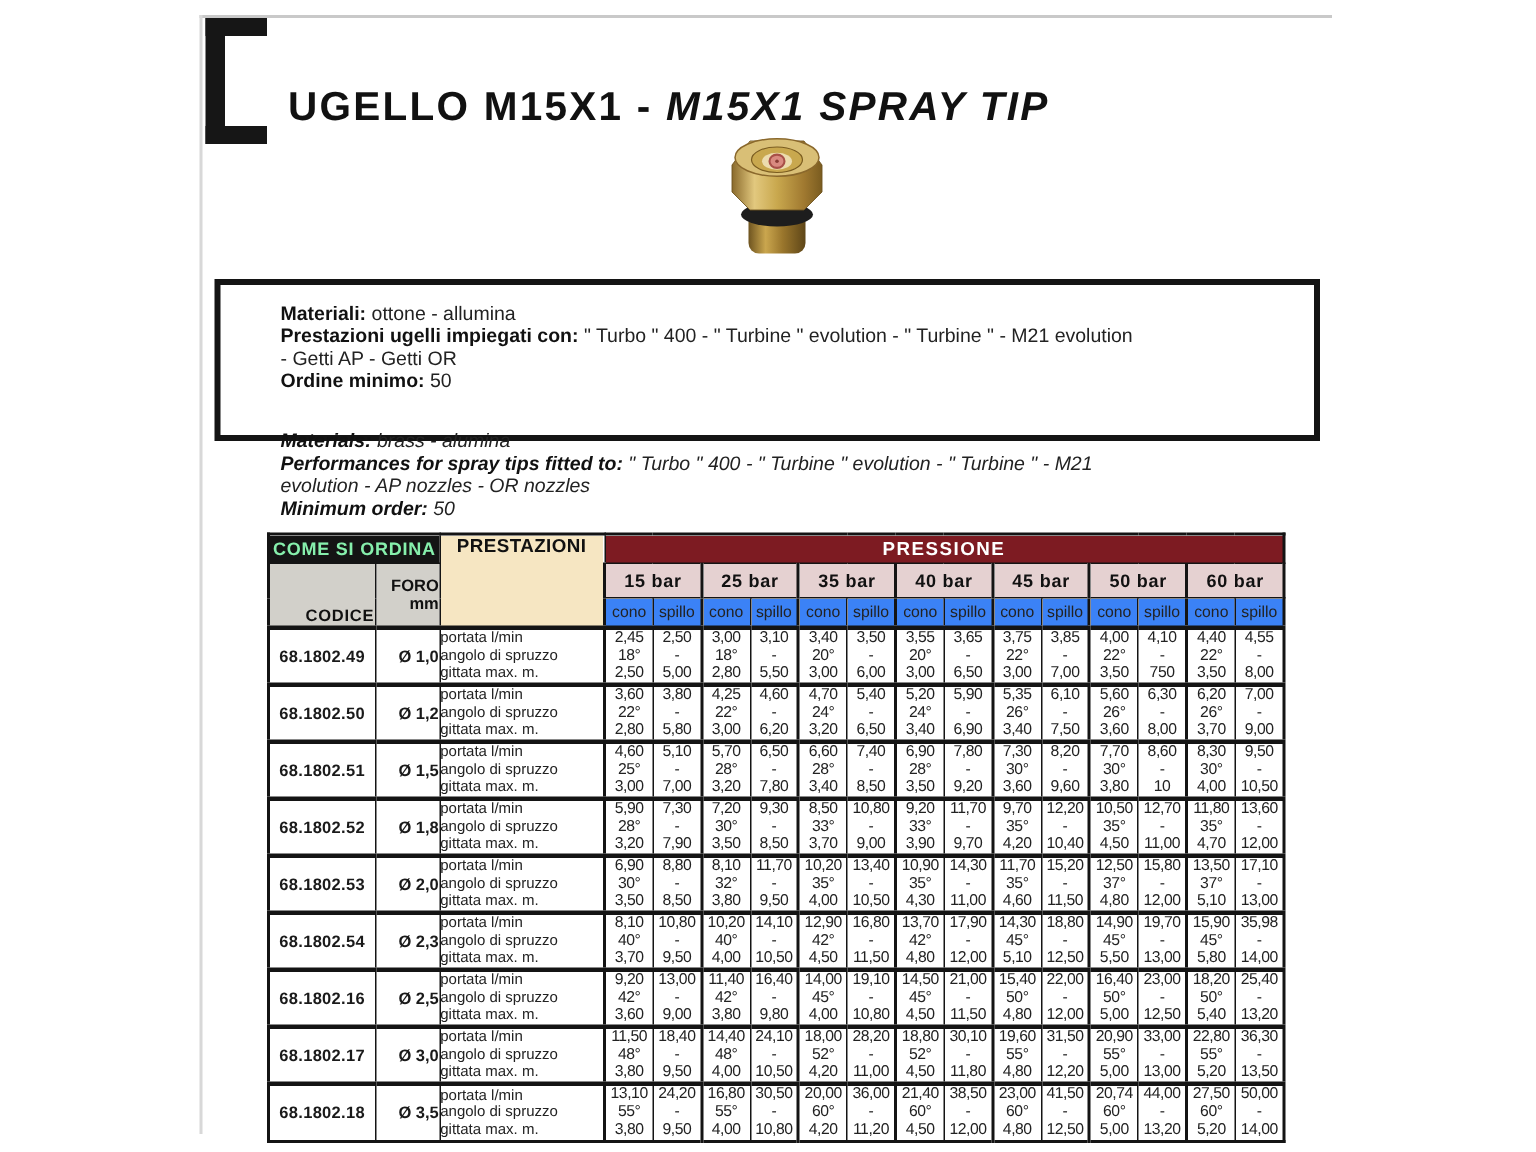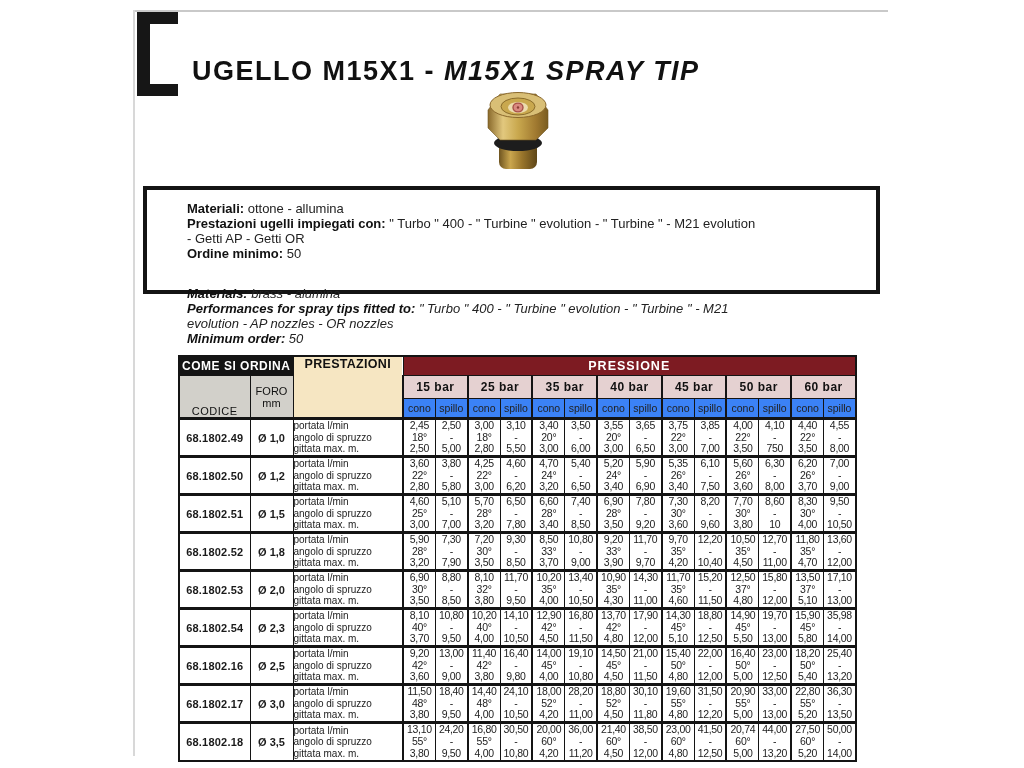--- a/index.html
+++ b/index.html
@@ -16,31 +16,31 @@
   .nozzle{position:absolute;left:478px;top:83px;width:80px;height:90px;}
   .infobox{position:absolute;left:143px;top:186px;width:737px;height:108px;box-sizing:border-box;
            border:4px solid #141414;padding:11px 12px 0 40px;font-size:13px;line-height:15px;color:#222;}
   .infobox .blk-en{margin-top:25px;font-style:italic;}
   .infobox b{color:#111;}
   
   .tblwrap{position:absolute;left:178px;top:355px;}
   table.spec{border-collapse:collapse;table-layout:fixed;width:679px;background:#fff;}
   table.spec th,table.spec td{border:1px solid #141414;padding:0;margin:0;overflow:hidden;}
   table.spec{border:2px solid #141414;}
-  th.ordina{background:#141414;color:#ffffff;font-size:12px;font-weight:bold;letter-spacing:.5px;height:18px;}
+  th.ordina{background:#141414;color:#86efac;font-size:12px;font-weight:bold;letter-spacing:.5px;height:18px;}
   th.prest{background:#f6e6c2;color:#111;font-size:12.5px;font-weight:bold;vertical-align:top;padding-top:2px;letter-spacing:.3px;}
   th.press{background:#7d1b22;color:#fff;font-size:12.5px;font-weight:bold;letter-spacing:1px;height:18px;}
-  th.grayhead{background:#d2d0ca;color:#111;font-weight:normal;}
+  th.grayhead{background:#d2d0ca;color:#111;font-weight:bold;text-align:right;}
   th.codhead{font-size:11px;vertical-align:bottom;padding-bottom:4px;letter-spacing:.5px;}
   th.forohead{font-size:11px;white-space:pre-line;line-height:12px;vertical-align:middle;}
   th.bar-cell{background:#e5d1d1;color:#111;font-size:12px;font-weight:bold;height:22px;letter-spacing:.5px;}
   th.cs-cell{background:#3b82f6;color:#222;font-size:10.5px;font-weight:normal;height:18px;}
   tbody td{border-top:3px solid #141414 !important;}
   td.code-cell{font-size:11px;font-weight:bold;text-align:center;letter-spacing:.2px;}
-  td.foro-cell{font-size:11px;font-weight:bold;text-align:center;}
+  td.foro-cell{font-size:11px;font-weight:bold;text-align:right;}
   td.label-cell{text-align:left;font-size:10px;line-height:11.5px;padding-left:3px;color:#222;}
   td.data-cell{text-align:center;font-size:10.5px;line-height:11.6px;letter-spacing:-0.3px;color:#222;}
   tbody tr{height:38px;}
   .grp{border-left-width:2px !important;}
 </style>
 </head>
 <body>
 
 <div class="page">
   <div class="frame-top"></div>

